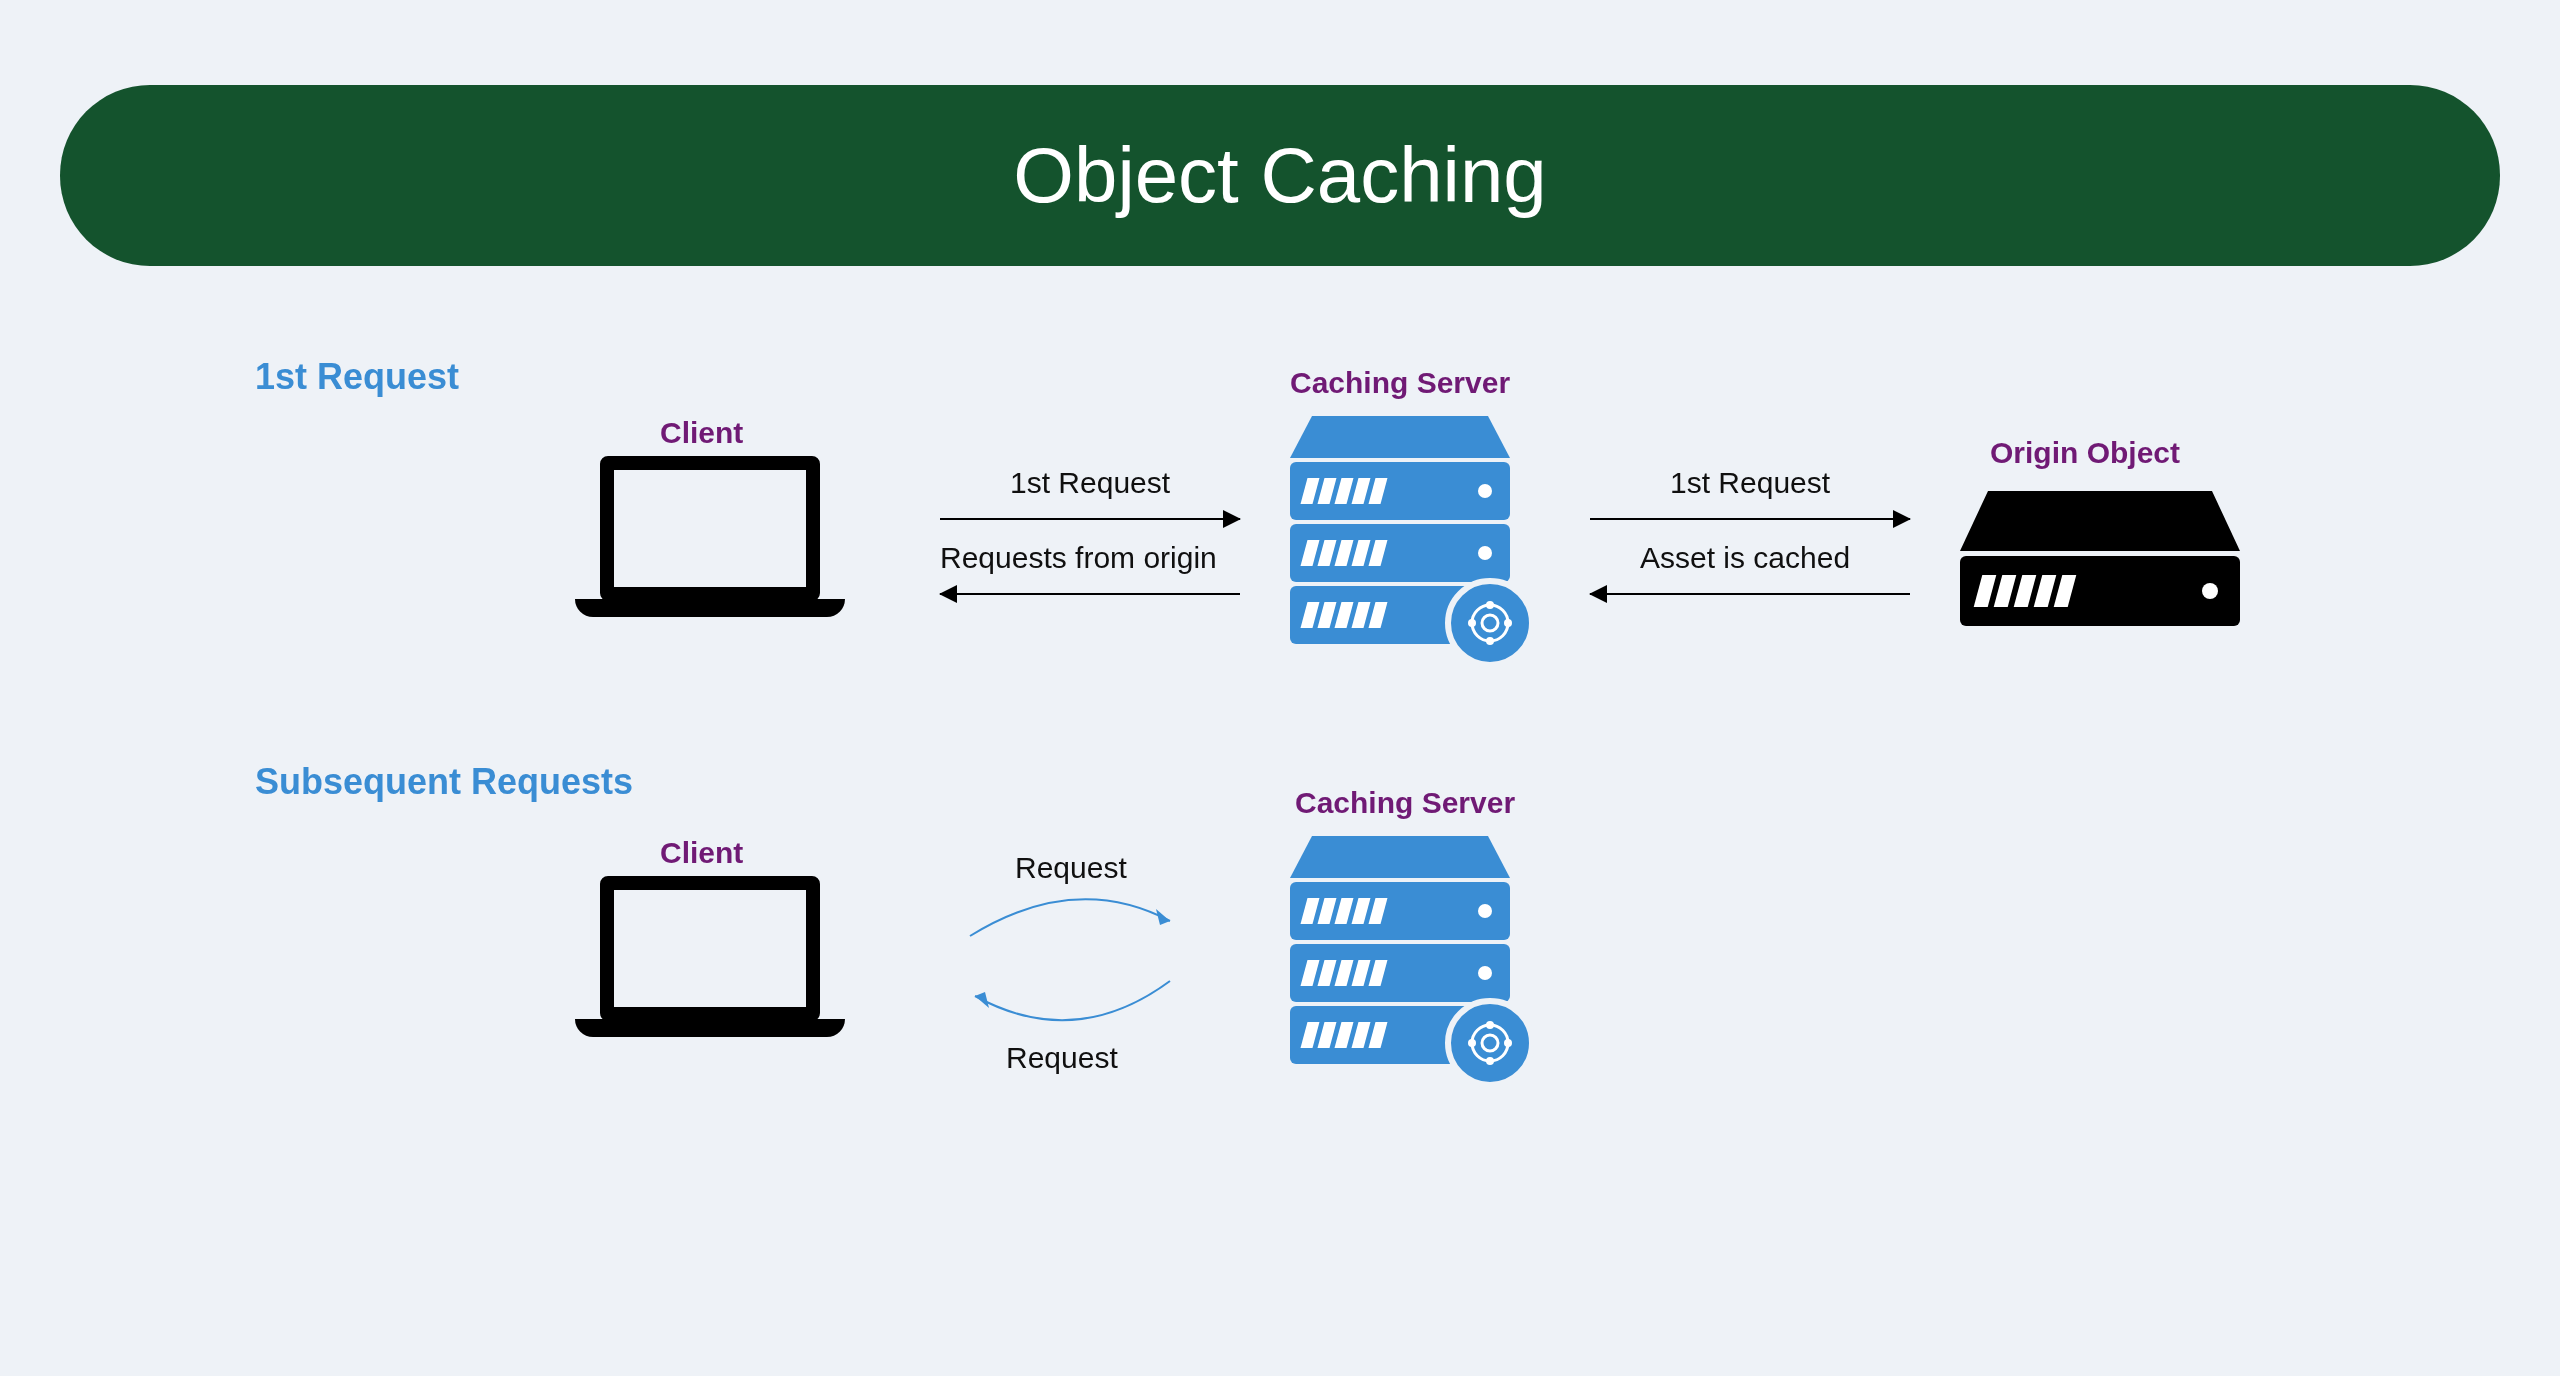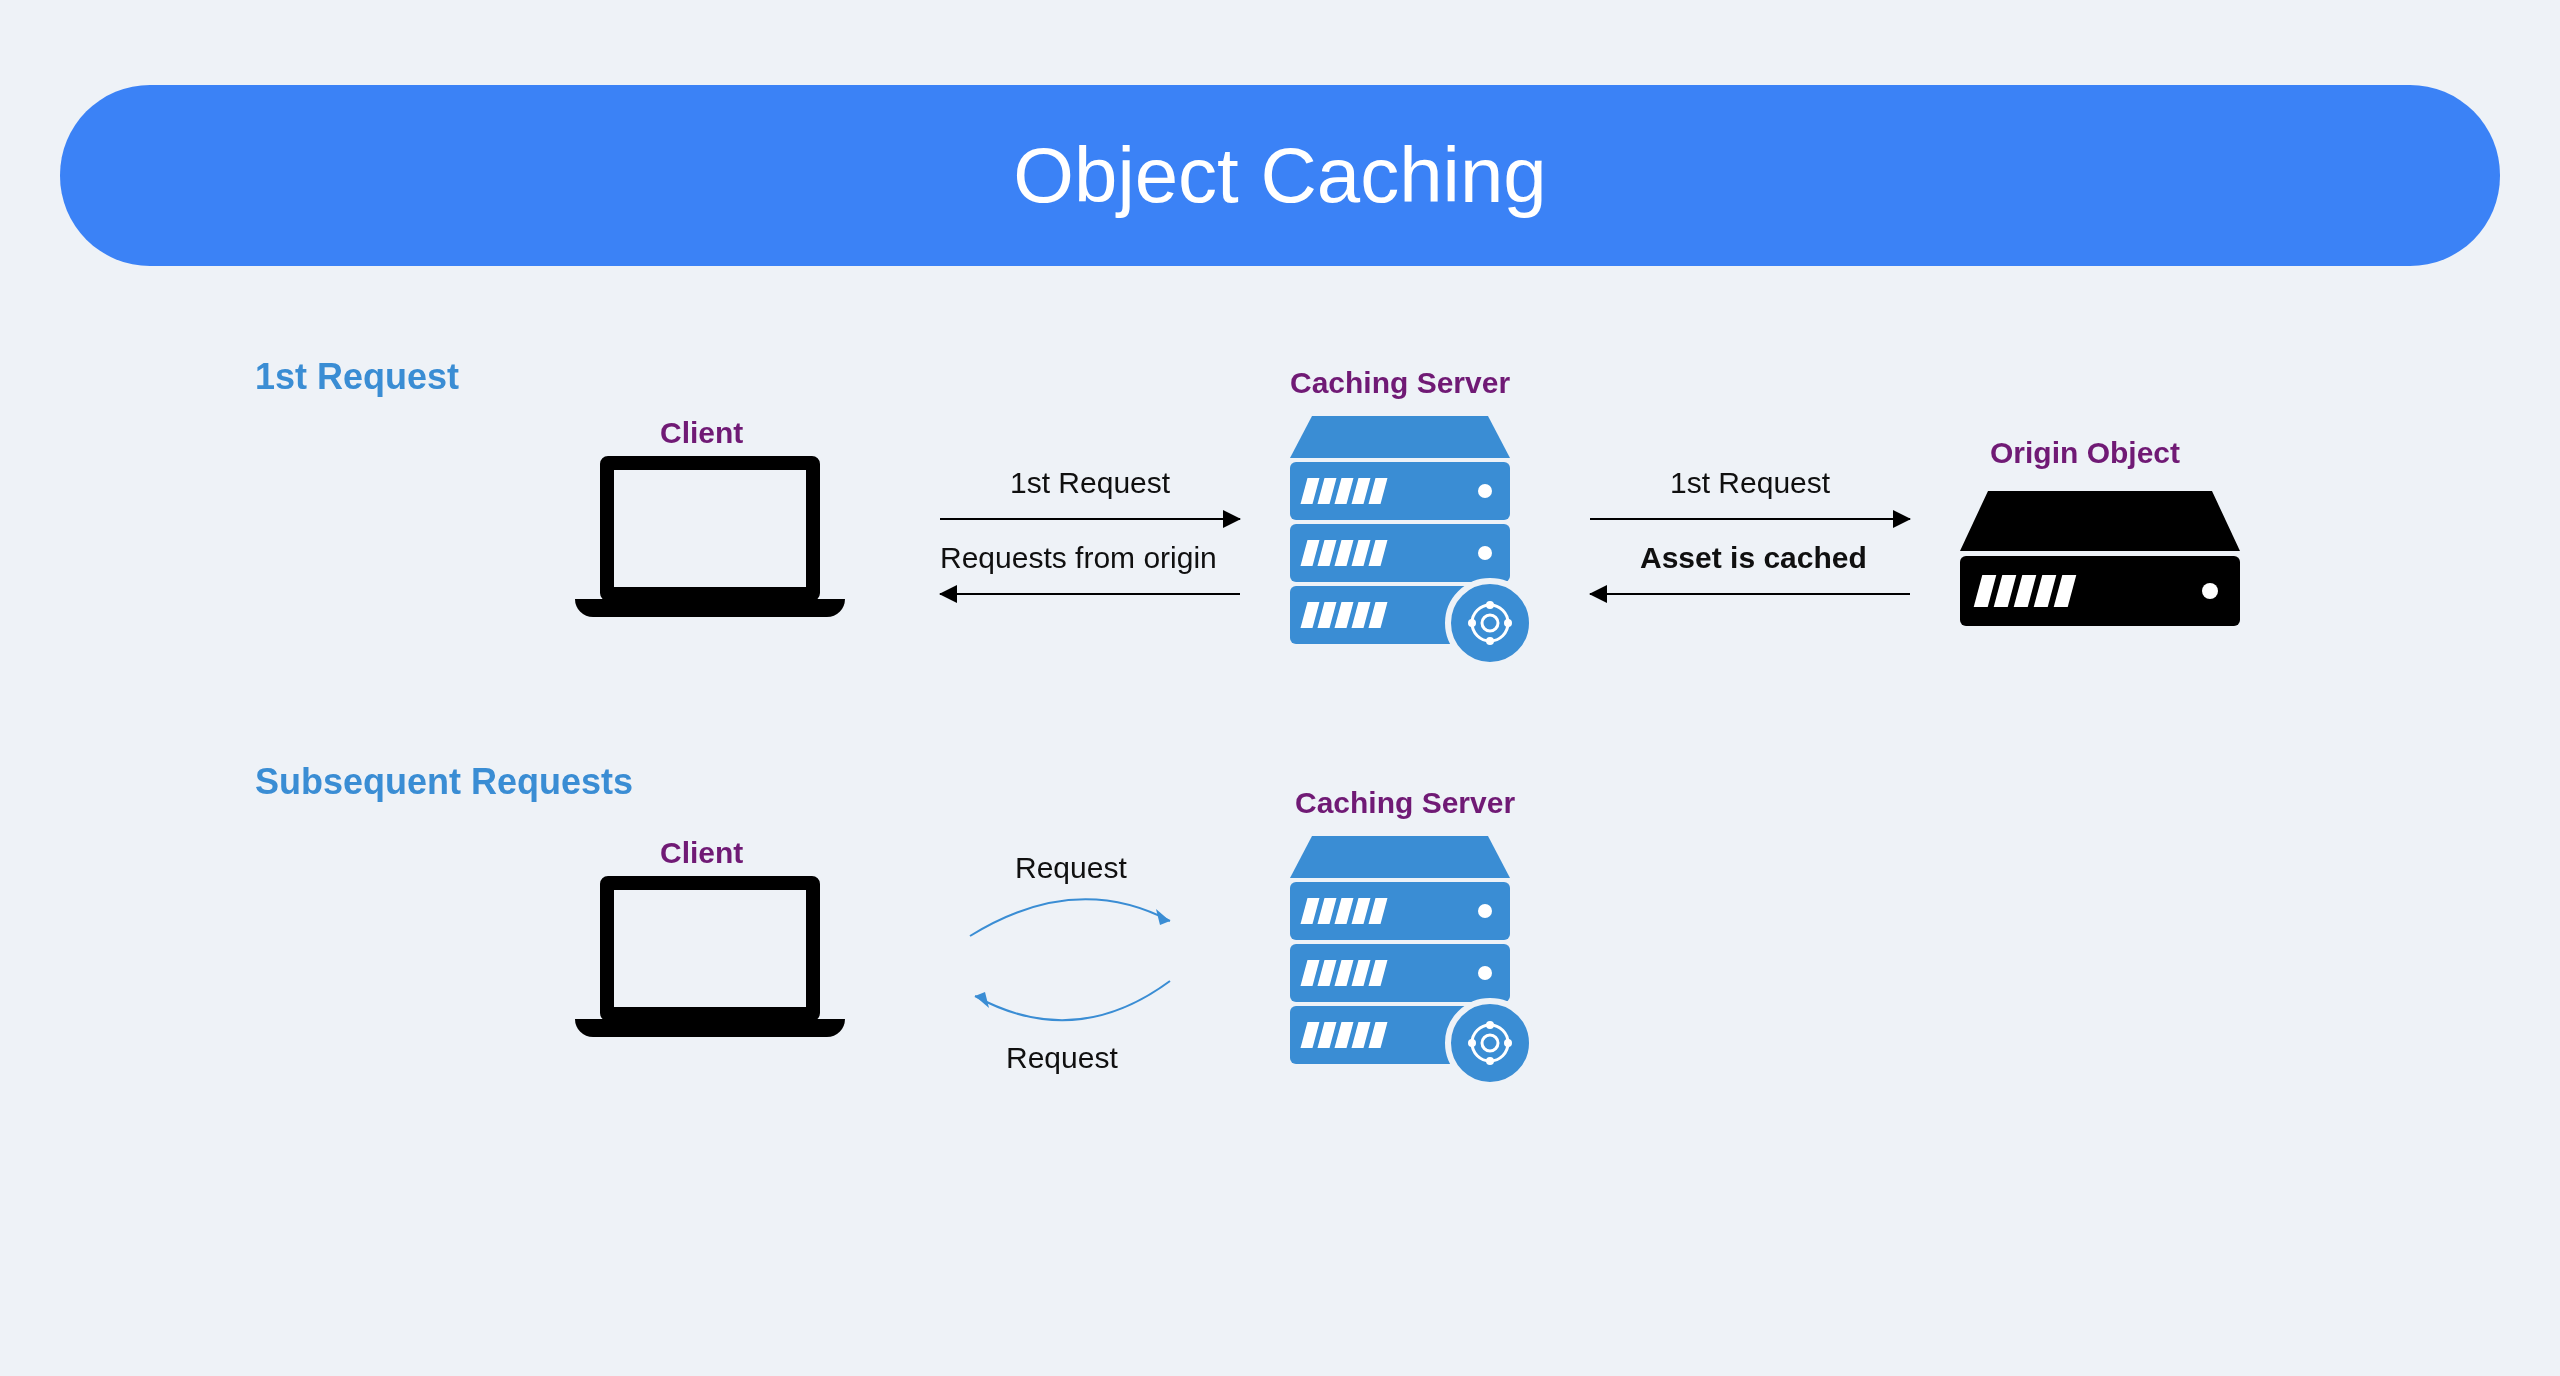--- a/index.html
+++ b/index.html
@@ -5,21 +5,21 @@
   * { margin: 0; padding: 0; box-sizing: border-box; }
   body {
     font-family: 'Segoe UI', Arial, sans-serif;
     background: #eef2f7;
     width: 2560px;
     height: 1376px;
     overflow: hidden;
     position: relative;
   }
   .title-bar {
-    background: #3b82f6;
+    background: #14532d;
     color: #fff;
     margin: 85px 60px 0 60px;
     border-radius: 90px;
     text-align: center;
     padding: 45px 0;
     font-size: 78px;
     font-weight: 400;
   }
   .content {
     position: relative;
@@ -283,21 +283,21 @@
       </div>
   </div>
 
   <div class="arrow-label" style="left:1010px; top:145px;">1st Request</div>
   <div class="h-arrow right" style="left:940px; top:197px; width:300px;"></div>
   <div class="arrow-label" style="left:940px; top:220px;">Requests from origin</div>
   <div class="h-arrow left" style="left:940px; top:272px; width:300px;"></div>
 
   <div class="arrow-label" style="left:1670px; top:145px;">1st Request</div>
   <div class="h-arrow right" style="left:1590px; top:197px; width:320px;"></div>
-  <div class="arrow-label" style="left:1640px; top:220px;font-weight:bold;">Asset is cached</div>
+  <div class="arrow-label" style="left:1640px; top:220px;">Asset is cached</div>
   <div class="h-arrow left" style="left:1590px; top:272px; width:320px;"></div>
 
   <div class="section-heading" style="left:255px; top:440px;">Subsequent Requests</div>
 
   <div class="node-label" style="left:660px; top:515px;">Client</div>
   <div class="laptop" style="left:580px; top:555px;">
     <div class="screen"></div>
     <div class="base"></div>
   </div>
 

